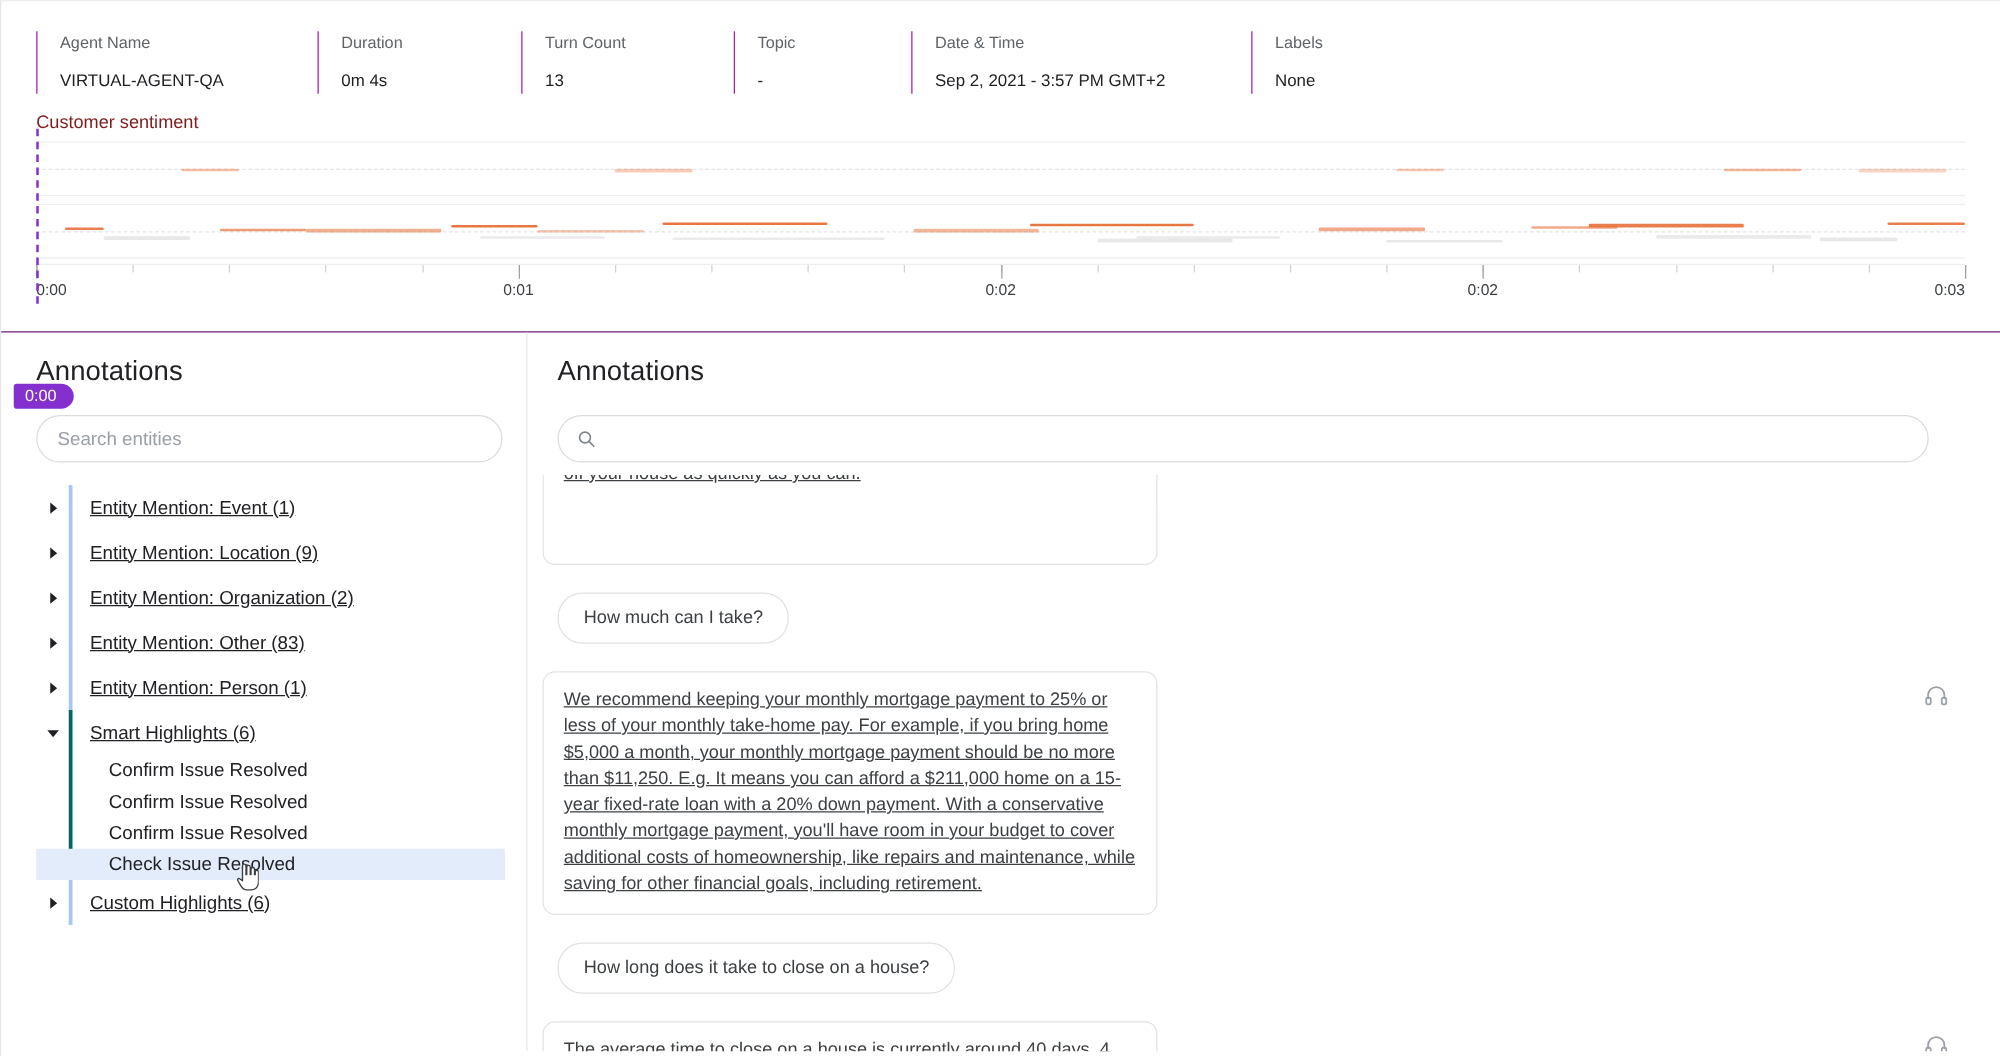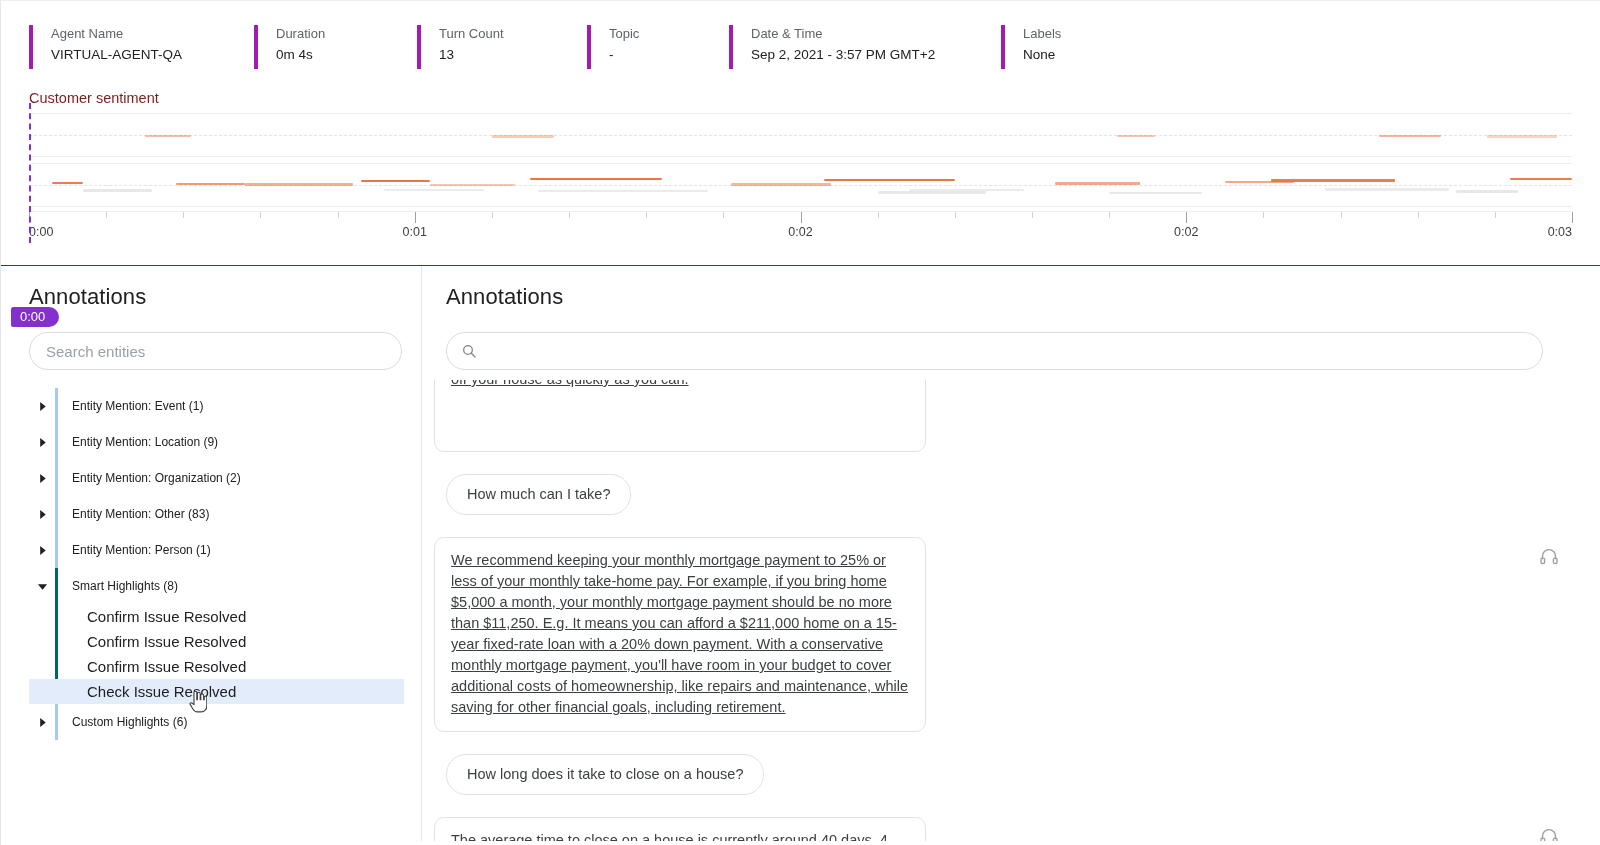--- a/index.html
+++ b/index.html
@@ -45,41 +45,41 @@
     width: 30px; height: 30px;
     margin-left: 22px;
     display: flex; align-items: center; justify-content: center;
     cursor: pointer;
     border-radius: 50%;
   }
   .icon-btn svg { display: block; }
 
   .meta-row { display: flex; padding-top: 24px; flex: 1 1 auto; }
   .meta-cell {
-    border-left: 4px solid #a21caf;
+    border-left: 1px solid #a21caf;
     padding: 0 14px 0 18px;
     min-height: 44px;
   }
   .meta-cell.c-agent   { width: 225px; }
   .meta-cell.c-dur     { width: 163px; }
   .meta-cell.c-turn    { width: 170px; }
   .meta-cell.c-topic   { width: 142px; }
   .meta-cell.c-date    { width: 272px; }
   .meta-cell.c-labels  { width: 180px; }
   .meta-label {
     font-size: 13px;
     color: #5f6368;
     line-height: 18px;
     white-space: nowrap;
   }
   .meta-value {
     font-size: 13.5px;
     color: #202124;
     line-height: 20px;
-    margin-top: 2px;
+    margin-top: 12px;
     white-space: nowrap;
   }
 
   
   .timeline {
     position: relative;
     padding: 0 28px 0 28px;
     height: 186px;
   }
   .senti-label {
@@ -232,23 +232,24 @@
   }
   .accent {
     width: 3px;
     align-self: stretch;
     margin: 0 14px 0 0;
     flex: 0 0 3px;
     background: #a9c7f5;
   }
   .accent.teal { background: #00695c; }
   .tree-label {
-    font-size: 12px;
+    font-size: 15px;
     color: #202124;
     white-space: nowrap;
+    text-decoration: underline;
   }
   .child-group { position: relative; }
   .child-rail {
     position: absolute;
     left: 26px; top: 0; bottom: 0;
     width: 3px;
     background: #00695c;
   }
   .child-row {
     display: flex;
@@ -472,21 +473,21 @@
             <div class="accent" style="background: rgb(169, 199, 245);"></div>
             <div class="tree-label">Entity Mention: Person (1)</div>
           </div>
           <div class="tree-row">
             <div class="caret">
               <svg width="11" height="11" viewBox="0 0 12 12">
                 <path d="M1 3.5h10L6 9.5z" fill="#202124"></path>
               </svg>
             </div>
             <div class="accent teal" style="background: rgb(0, 105, 92);"></div>
-            <div class="tree-label">Smart Highlights (8)</div>
+            <div class="tree-label">Smart Highlights (6)</div>
           </div>
           <div class="child-group">
             <div class="child-rail" style="background: rgb(0, 105, 92);"></div>
             <div class="child-row">
               <div class="child-label">Confirm Issue Resolved</div>
             </div>
             <div class="child-row">
               <div class="child-label">Confirm Issue Resolved</div>
             </div>
             <div class="child-row">

